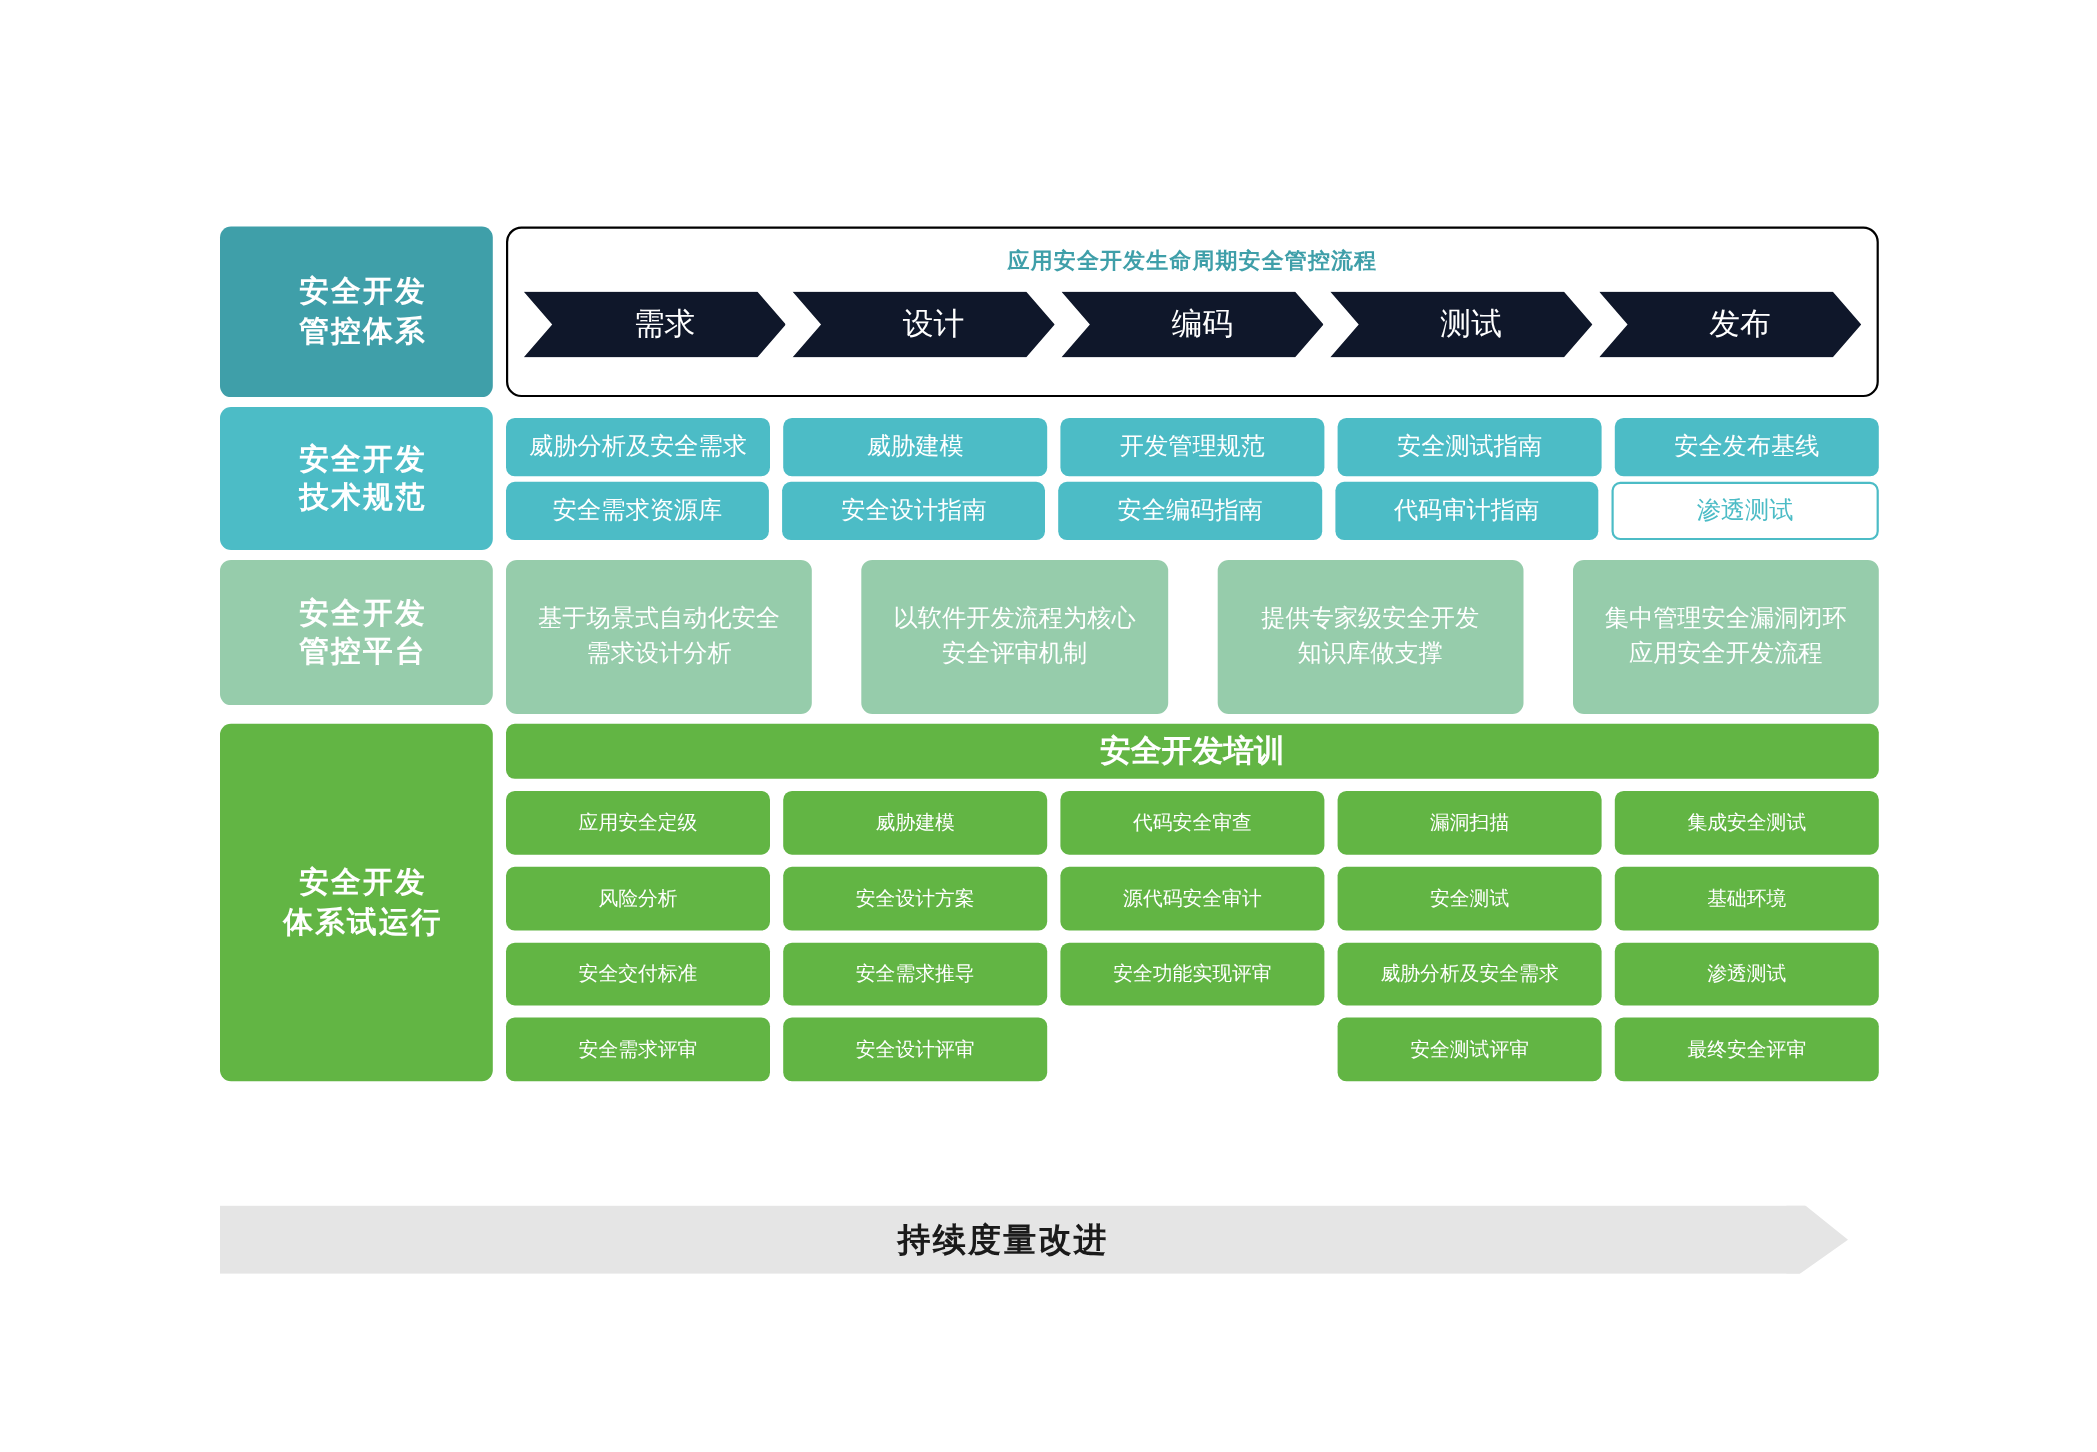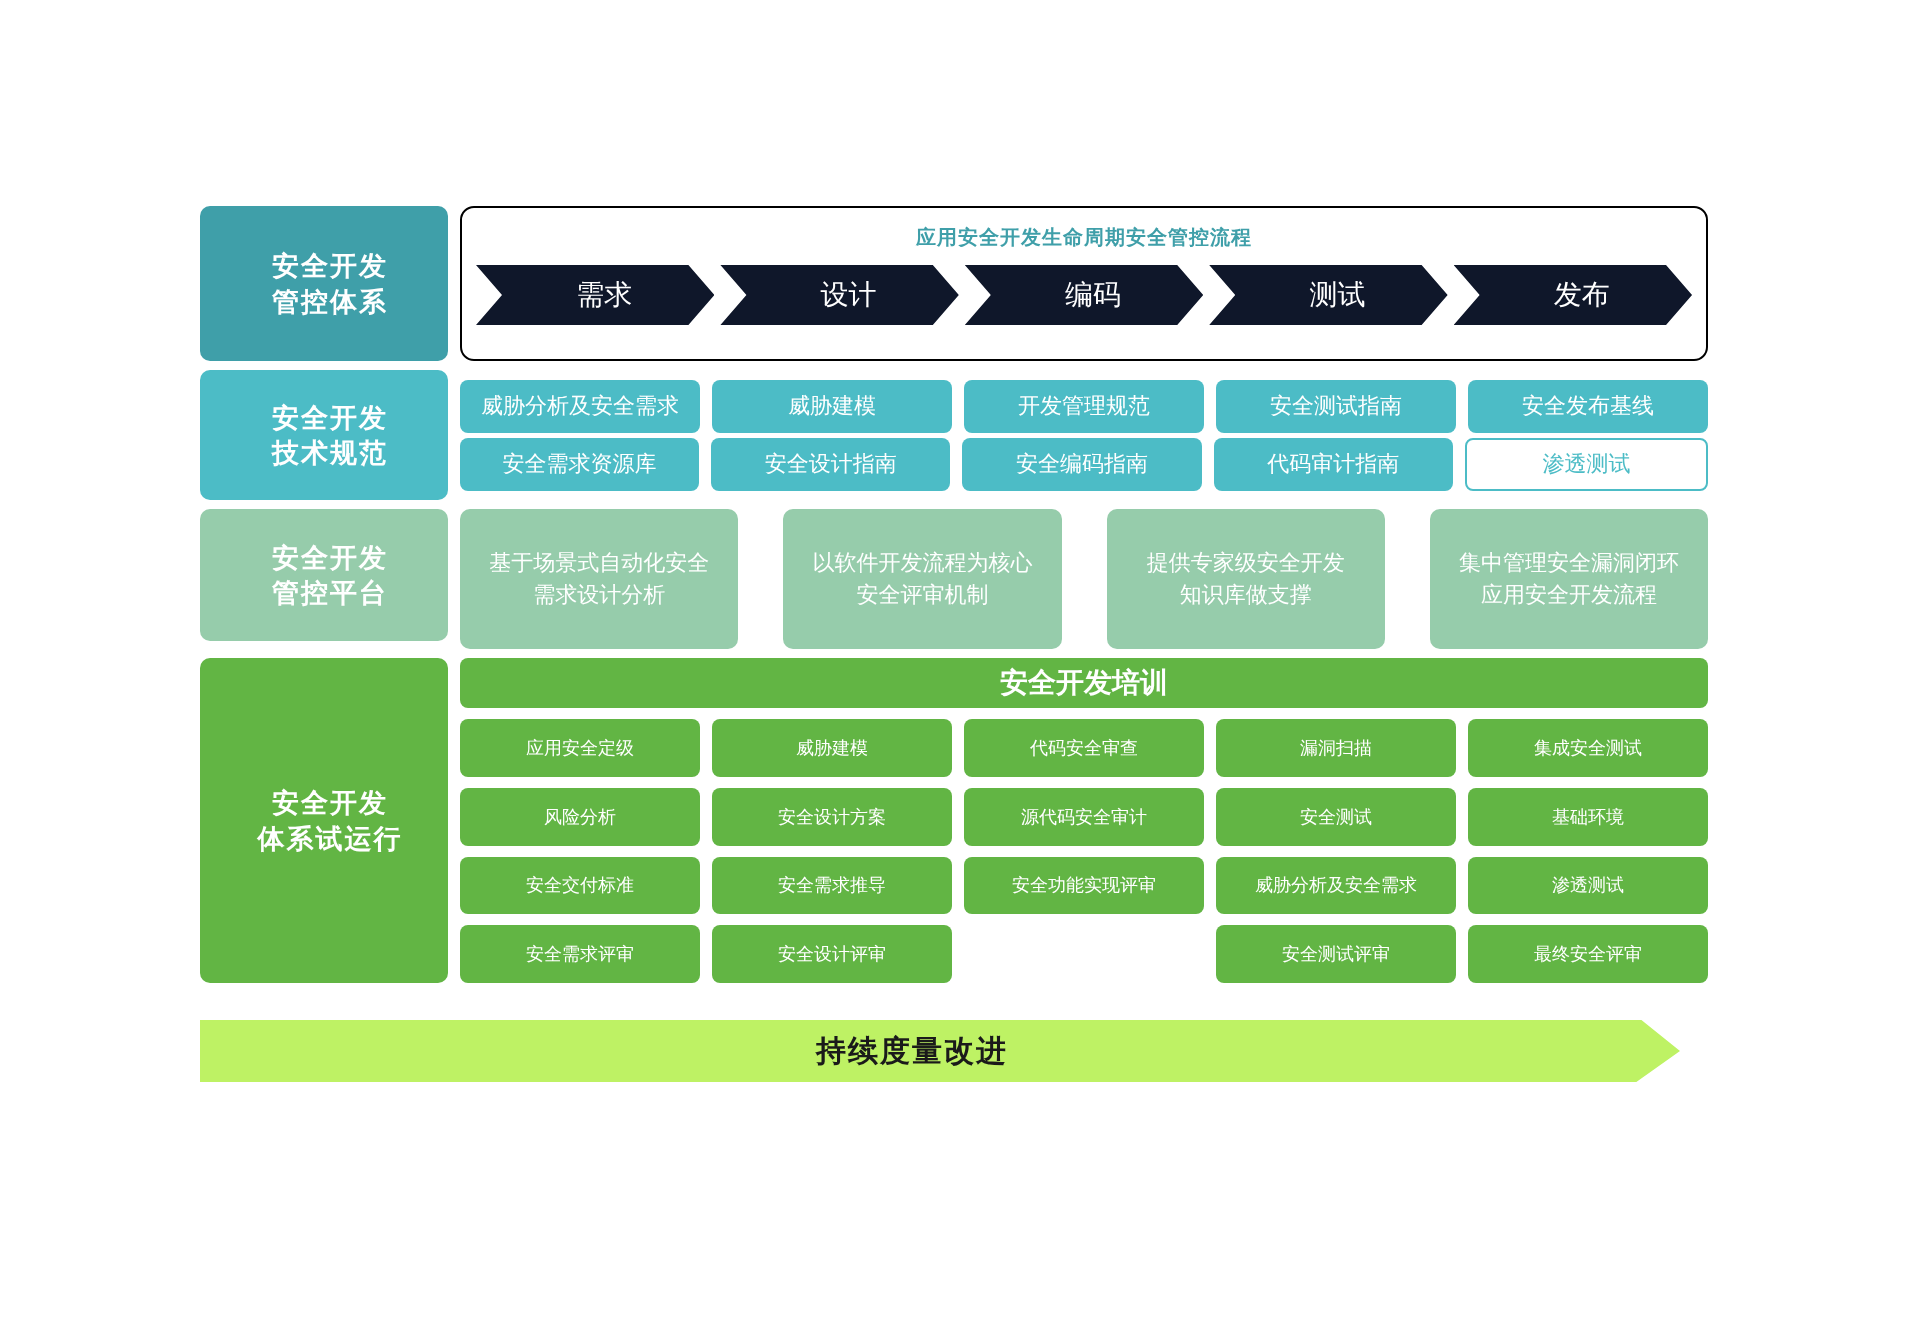--- a/index.html
+++ b/index.html
@@ -167,24 +167,24 @@
     color: #ffffff;
     font-size: 18px;
     box-sizing: border-box;
   }
   .gchip.empty { background: transparent; }
 
   
   #bottom-arrow {
     position: absolute;
     left: 200px;
-    top: 1020px;
+    top: 1096px;
     width: 1480px;
     height: 62px;
-    background: #bef264;
+    background: #e5e5e5;
     clip-path: polygon(0 0, calc(100% - 56px) 0, calc(100% - 56px) -14px, 100% 50%, calc(100% - 56px) 114%, calc(100% - 56px) 100%, 0 100%);
     display: flex;
     align-items: center;
     justify-content: center;
     text-align: center;
   }
   #bottom-arrow .arrow-text {
     color: #1a1a1a;
     font-size: 30px;
     font-weight: bold;

